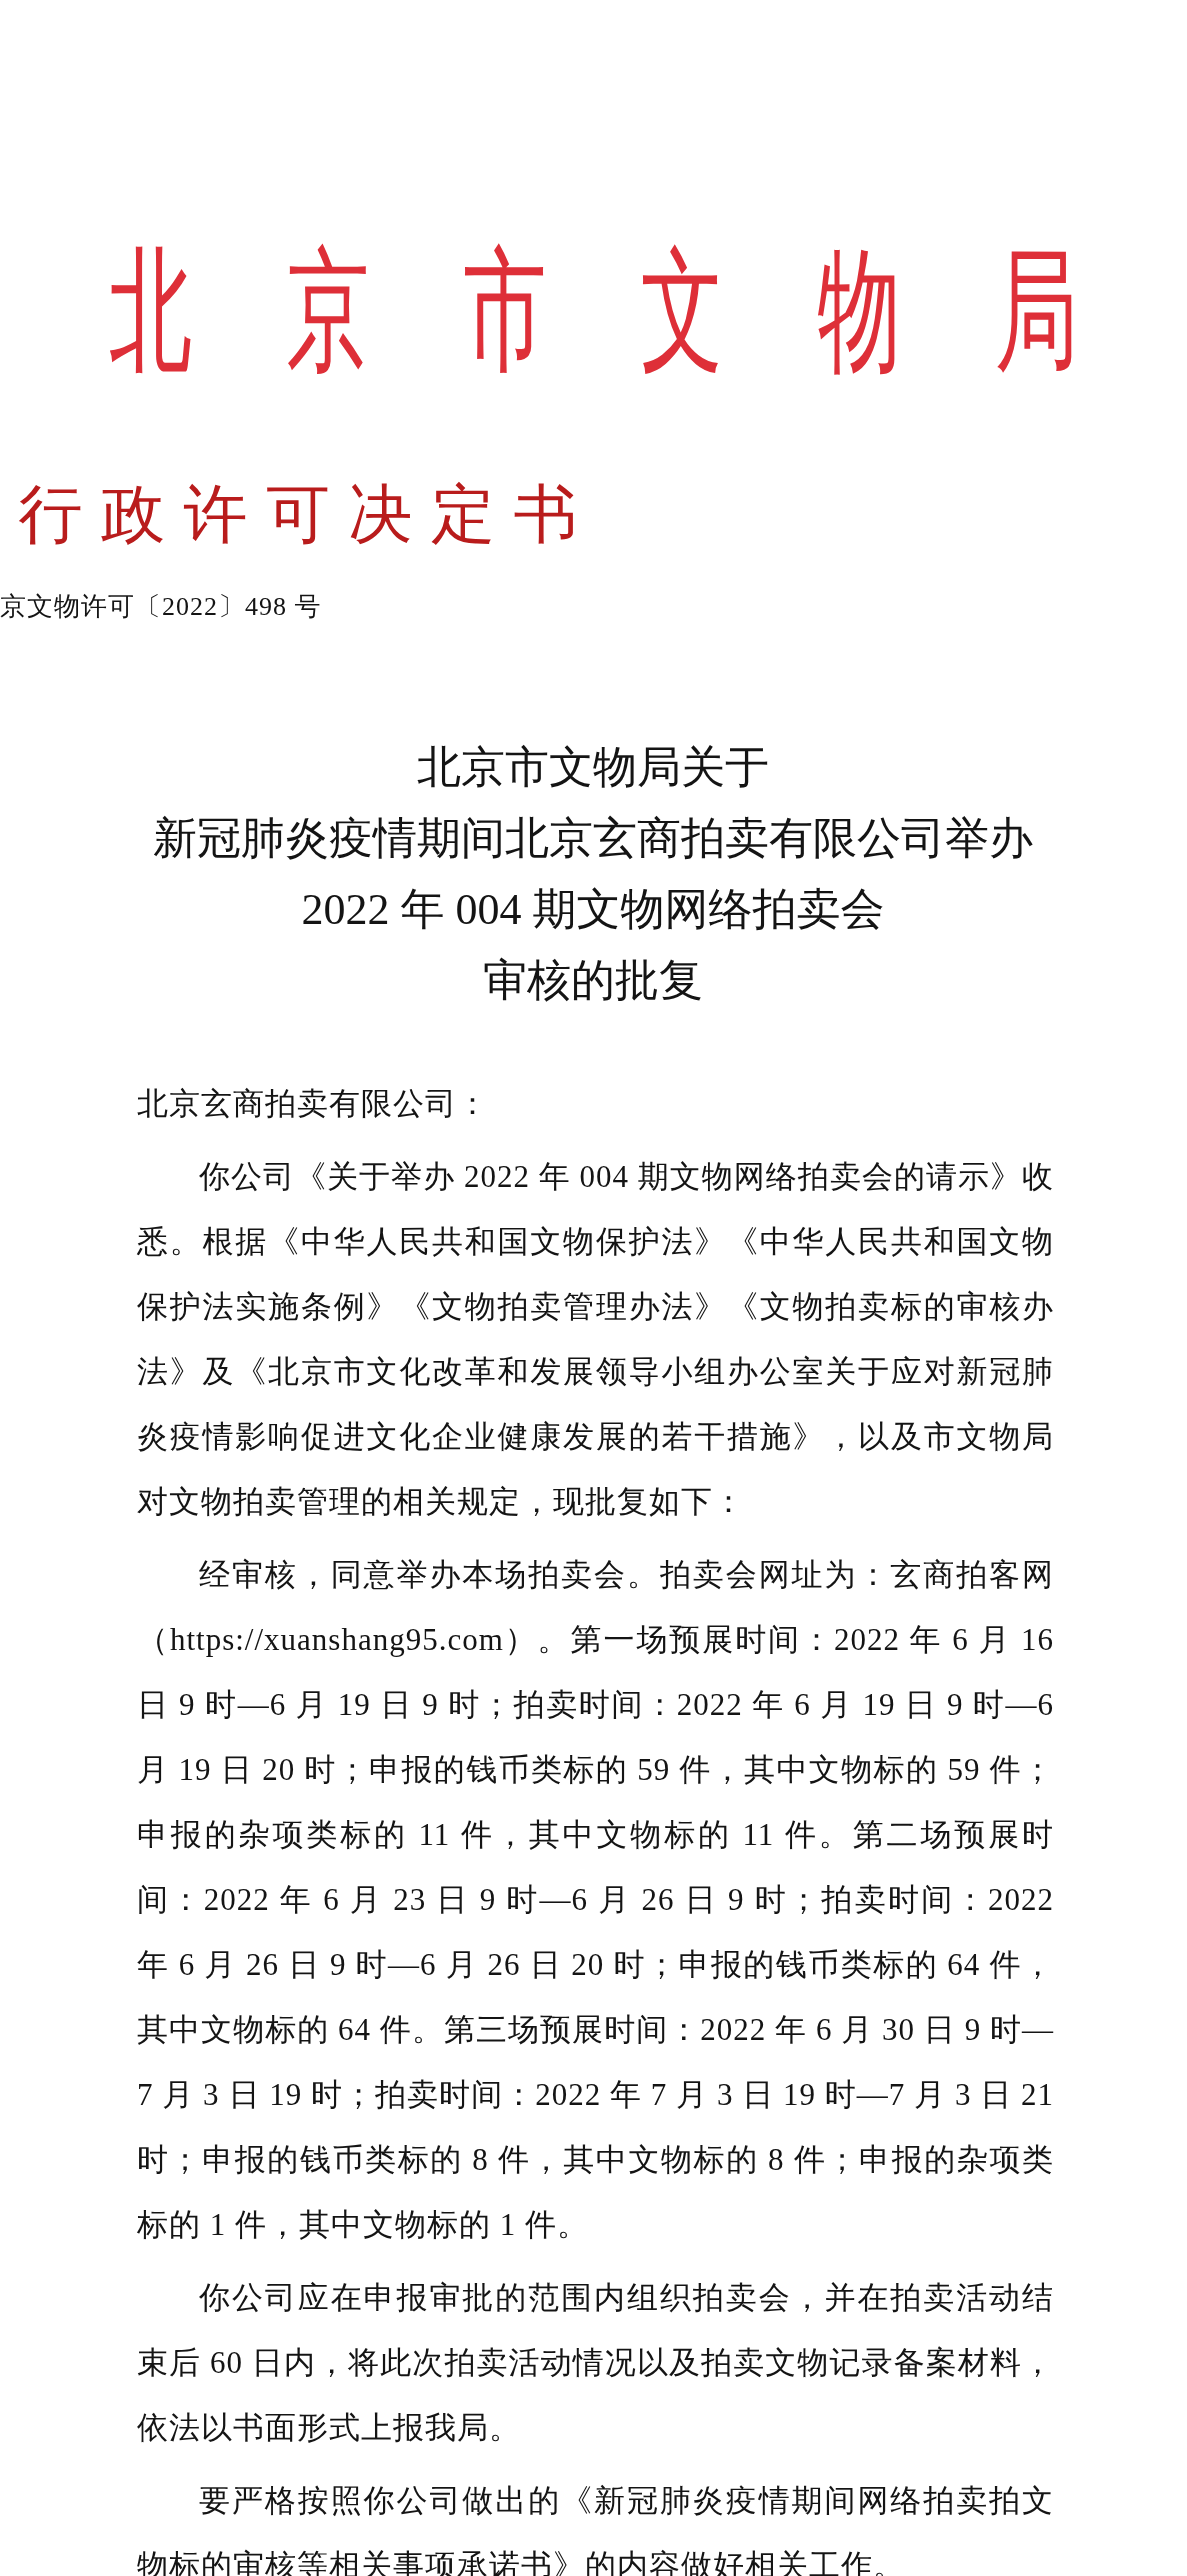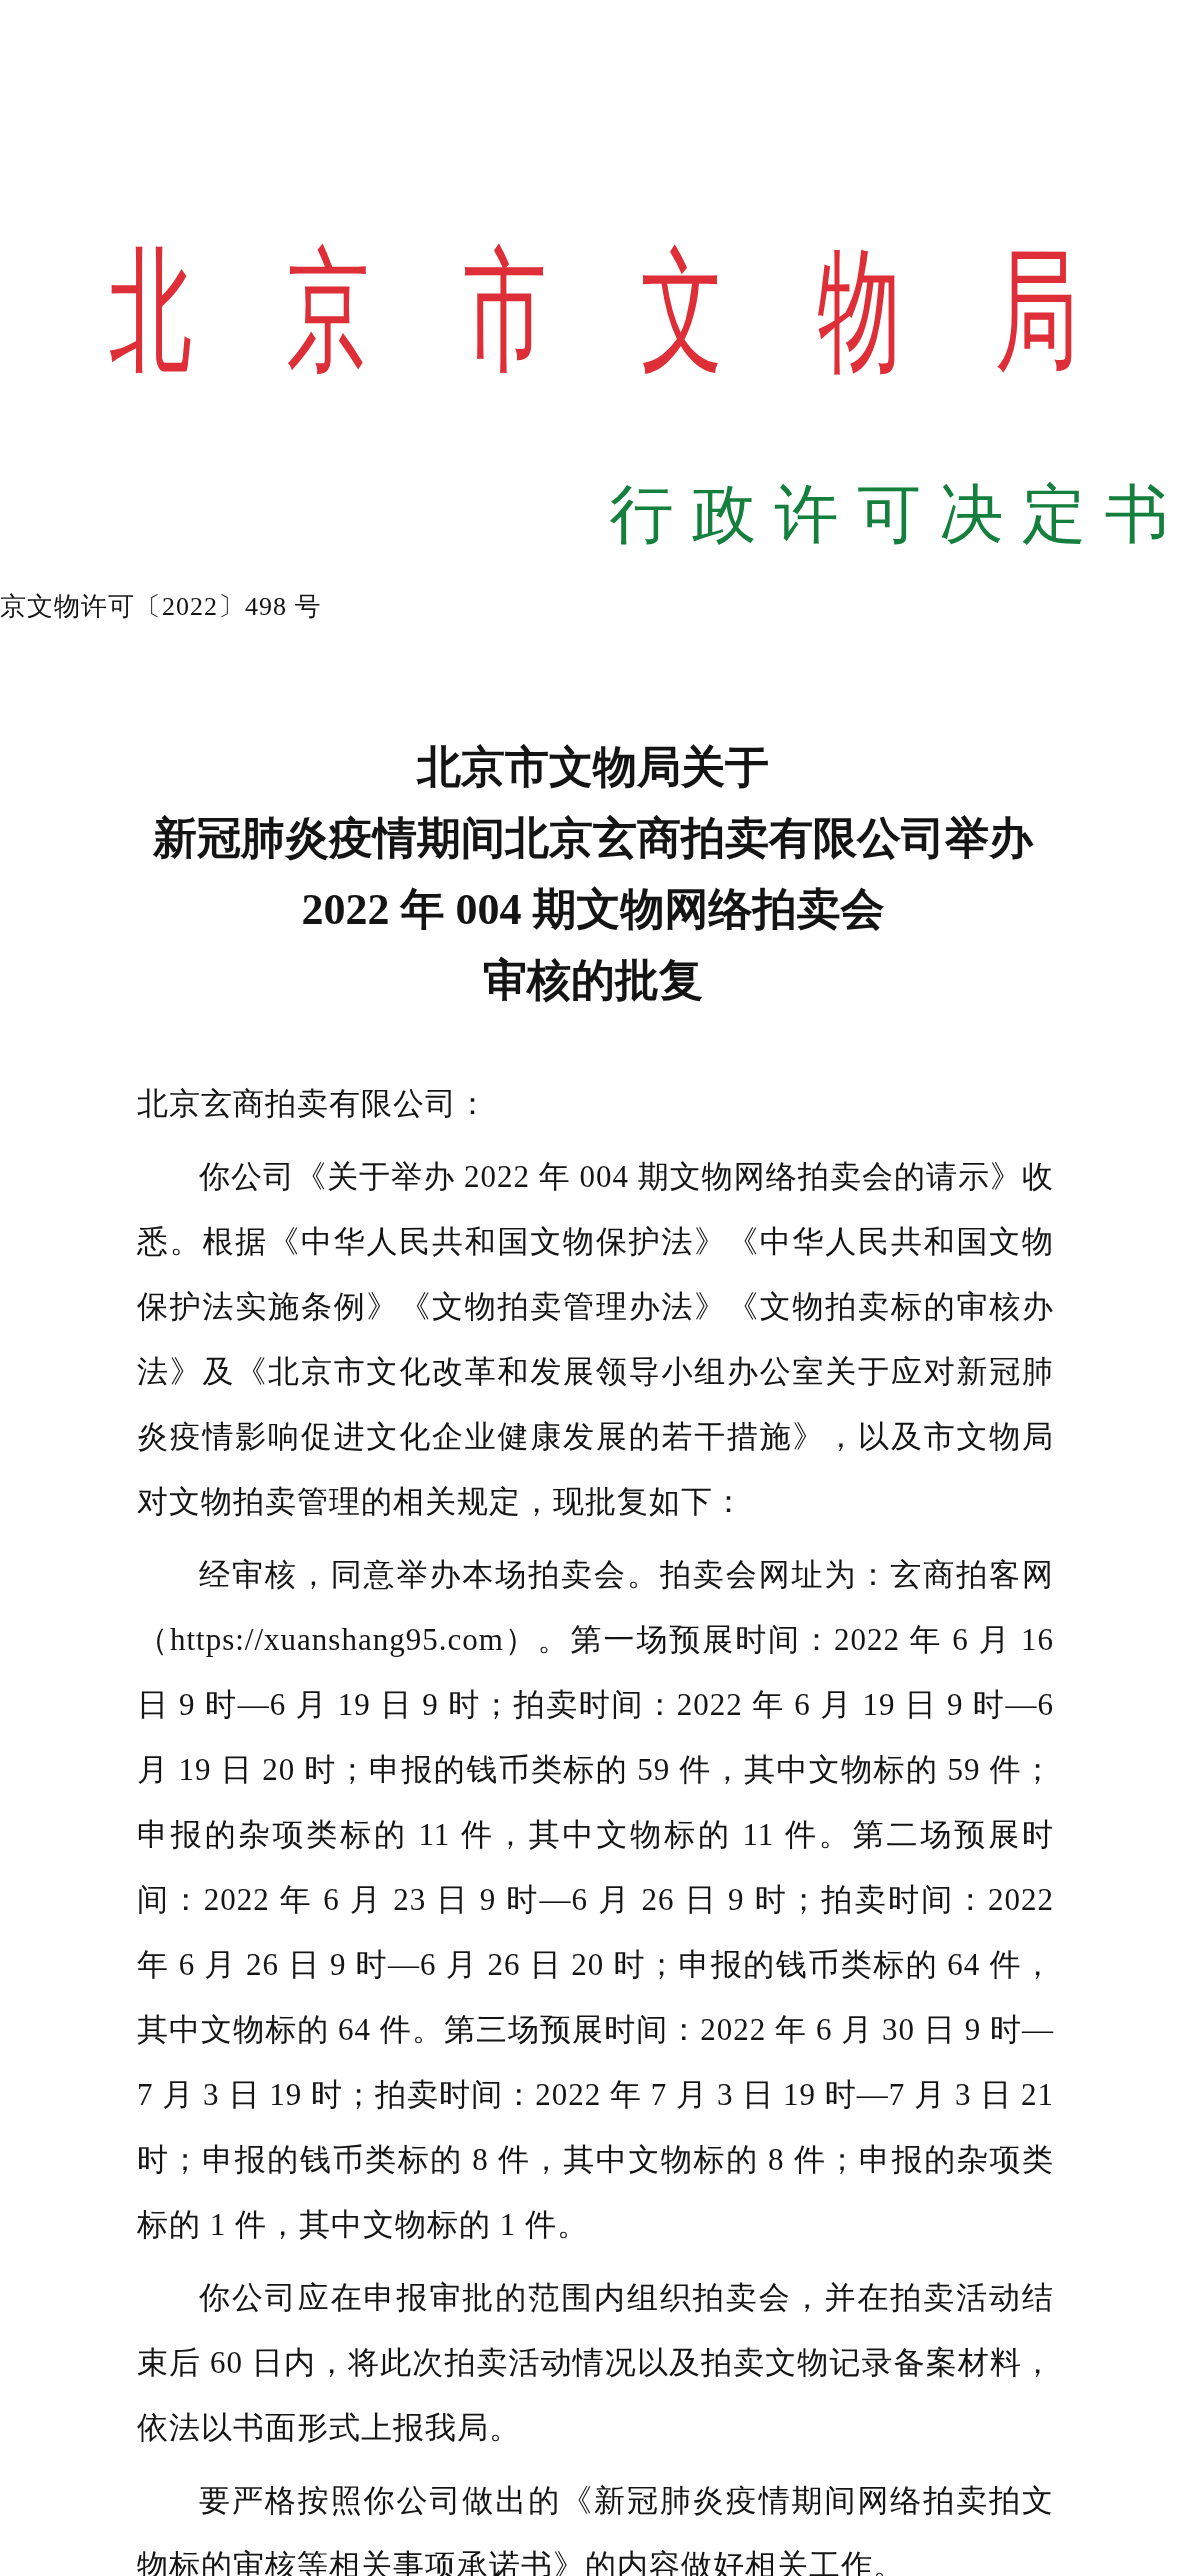--- a/index.html
+++ b/index.html
@@ -18,32 +18,32 @@
     display:flex;justify-content:space-between;align-items:center;
     color:#de2f38;
   }
   .agency span{
     display:block;font-size:83px;line-height:83px;
     transform:scaleY(1.62);transform-origin:center;
     font-weight:400;
   }
   .doctype{
     position:absolute;top:479px;left:0;width:100%;
-    text-align:right;color:#15803d;
+    text-align:left;color:#b91c1c;
     font-size:64px;line-height:72px;letter-spacing:18.5px;text-indent:18.5px;
     font-weight:400;
   }
   .docnum{
     position:absolute;top:591px;left:0;width:100%;
     text-align:left;font-size:26px;line-height:31px;letter-spacing:1px;
   }
   
   .title{
     position:absolute;top:732px;left:78px;width:1030px;
-    text-align:center;font-size:44px;line-height:71px;font-weight:700;
+    text-align:center;font-size:44px;line-height:71px;font-weight:400;
   }
   
   .body{
     position:absolute;top:1063px;left:129px;width:933px;
     font-size:31px;line-height:65px;letter-spacing:1px;
     text-align:justify;text-justify:inter-ideograph;
   }
   .body p{margin:8px;padding:0;text-indent:2em;}
   .body p.noindent{text-indent:0;}
 </style>

